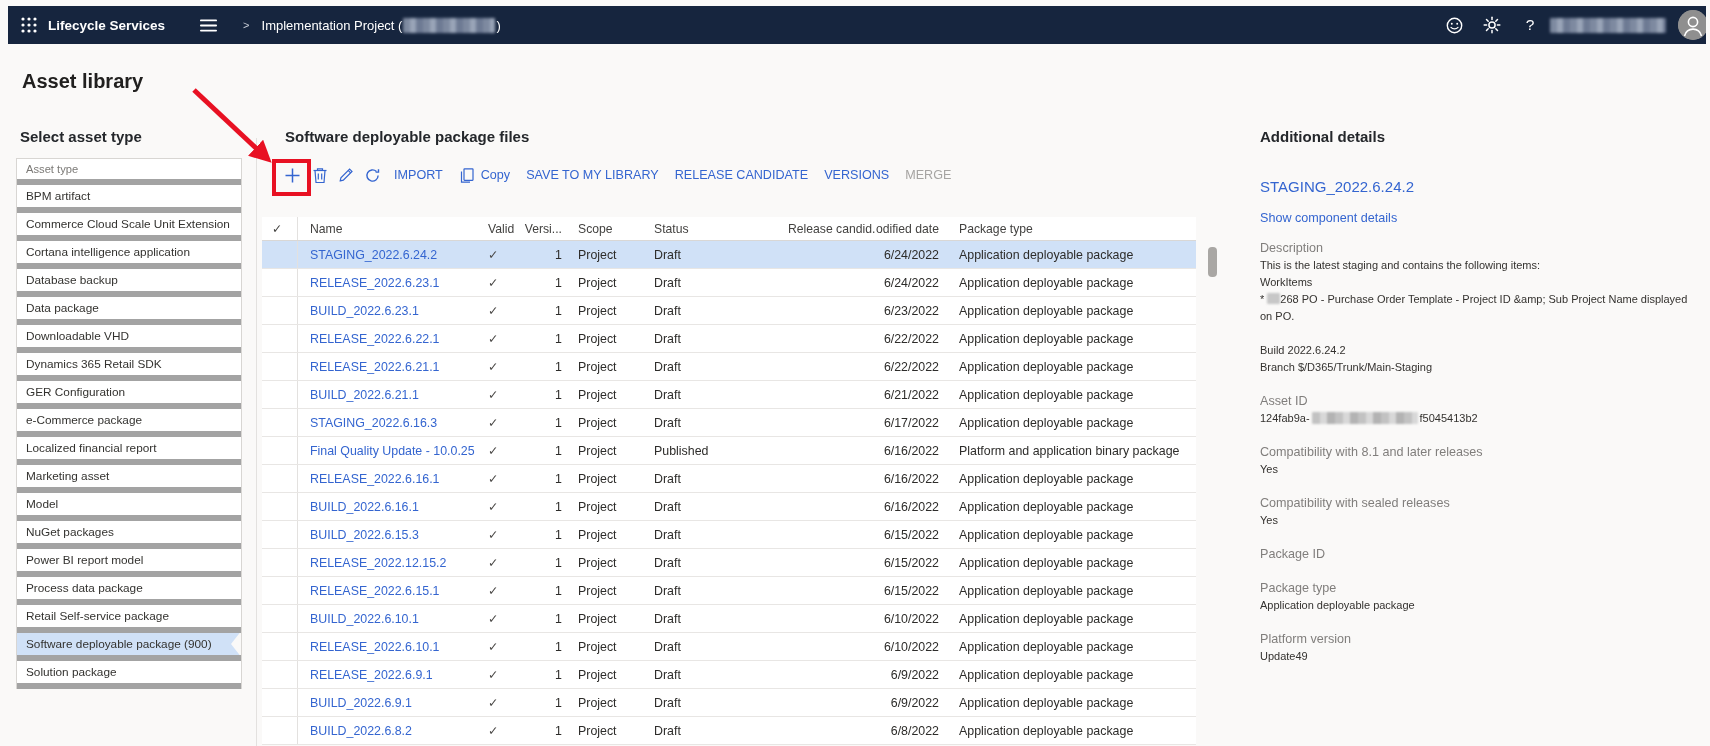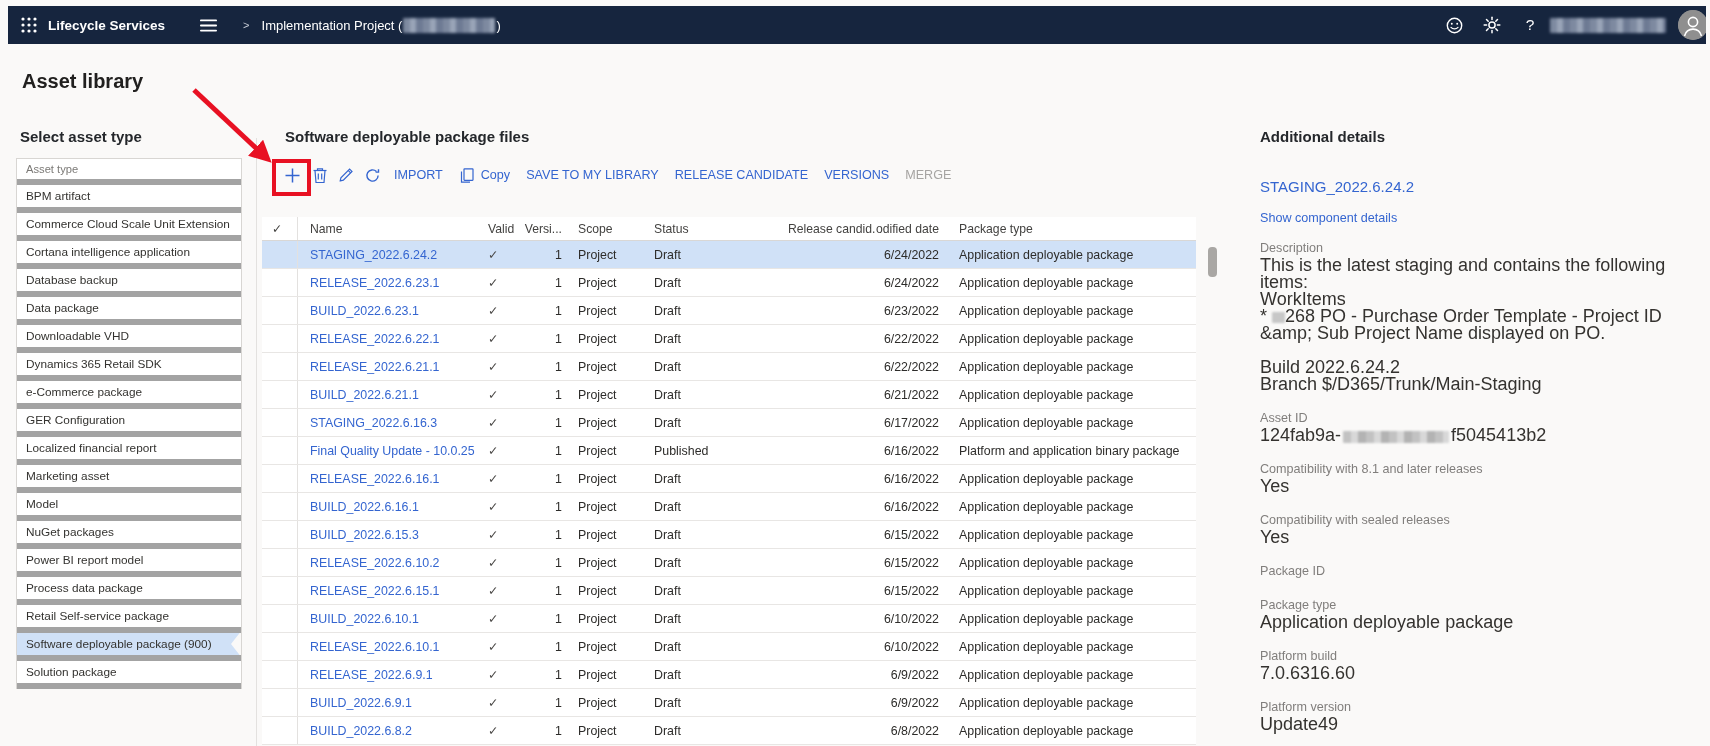--- a/index.html
+++ b/index.html
@@ -71,21 +71,21 @@
   .grid-header .cell { color:#434240; }
   .vthumb { position:absolute; left:1208px; top:247px; width:9px; height:30px; background:#a9a7a4;
             border-radius:4px; cursor:pointer; }
 
   
   .details { position:absolute; left:1260px; top:128px; width:442px; }
   .d-title { font-size:15px; font-weight:700; color:#24272b; margin-bottom:33px; }
   .d-asset { font-size:15px; color:var(--accent,#3465d0); margin-bottom:13px; cursor:pointer; }
   .d-link { font-size:12.6px; color:var(--accent,#3465d0); cursor:pointer; display:inline-block; margin-bottom:15px; }
   .d-label { font-size:12.6px; color:#807e7c; line-height:17px; }
-  .d-text { font-size:18px; color:#34322f; line-height:17px; }
+  .d-text { font-size:11px; color:#34322f; line-height:17px; }
   .d-field { margin-bottom:17px; }
   .rd-sm { height:11px; width:13px; background:#c7c7c7; filter:blur(1px); vertical-align:-1px; }
   .rd-mid { height:12px; width:106px; margin:0 2px; vertical-align:-2px;
             background:repeating-linear-gradient(90deg,#c2c2c2 0 8px,#d8d8d8 8px 15px,#b3b3b3 15px 23px);
             filter:blur(1.3px); }
 
   
   .anno { position:absolute; left:0; top:0; pointer-events:none; }
   .anno line { stroke:var(--anno,#e81123); stroke-width:5; }
   .anno rect { stroke:var(--anno,#e81123); stroke-width:4; fill:none; }
@@ -165,22 +165,22 @@
 
 <div class="asset-list">
   <div class="side-item header">Asset type</div>
 <div class="side-item">BPM artifact</div>
     <div class="side-item">Commerce Cloud Scale Unit Extension</div>
     <div class="side-item">Cortana intelligence application</div>
     <div class="side-item">Database backup</div>
     <div class="side-item">Data package</div>
     <div class="side-item">Downloadable VHD</div>
     <div class="side-item">Dynamics 365 Retail SDK</div>
+    <div class="side-item">GER Configuration</div>
     <div class="side-item">e-Commerce package</div>
-    <div class="side-item">GER Configuration</div>
     <div class="side-item">Localized financial report</div>
     <div class="side-item">Marketing asset</div>
     <div class="side-item">Model</div>
     <div class="side-item">NuGet packages</div>
     <div class="side-item">Power BI report model</div>
     <div class="side-item">Process data package</div>
     <div class="side-item">Retail Self-service package</div>
     <div class="side-item selected">Software deployable package (900)</div>
     <div class="side-item">Solution package</div>
   </div>
@@ -363,21 +363,21 @@
         <div class="cell c2">✓</div>
         <div class="cell c3">1</div>
         <div class="cell c4">Project</div>
         <div class="cell c5">Draft</div>
         <div class="cell c6"></div>
         <div class="cell c7">6/15/2022</div>
         <div class="cell c8">Application deployable package</div>
       </div>
       <div class="grid-row">
         <div class="cell c0"></div>
-        <div class="cell c1">RELEASE_2022.6.10.2</div>
+        <div class="cell c1">RELEASE_2022.12.15.2</div>
         <div class="cell c2">✓</div>
         <div class="cell c3">1</div>
         <div class="cell c4">Project</div>
         <div class="cell c5">Draft</div>
         <div class="cell c6"></div>
         <div class="cell c7">6/15/2022</div>
         <div class="cell c8">Application deployable package</div>
       </div>
       <div class="grid-row">
         <div class="cell c0"></div>
@@ -479,24 +479,20 @@
         <div class="d-text">Yes</div>
       </div>
       <div class="d-field">
         <div class="d-label">Package ID</div>
       </div>
       <div class="d-field">
         <div class="d-label">Package type</div>
         <div class="d-text">Application deployable package</div>
       </div>
       <div class="d-field">
-        <div class="d-label">Platform build</div>
-        <div class="d-text">7.0.6316.60</div>
-      </div>
-      <div class="d-field">
         <div class="d-label">Platform version</div>
         <div class="d-text">Update49</div>
       </div>
     </div>
 </div>
 
 <svg class="anno" width="1710" height="746" viewBox="0 0 1710 746">
   <defs>
     <marker id="ah" viewBox="0 0 10 10" refX="1.5" refY="5" markerWidth="4.4" markerHeight="4.4" orient="auto-start-reverse">
       <path d="M0 0 L10 5 L0 10 z"></path>

